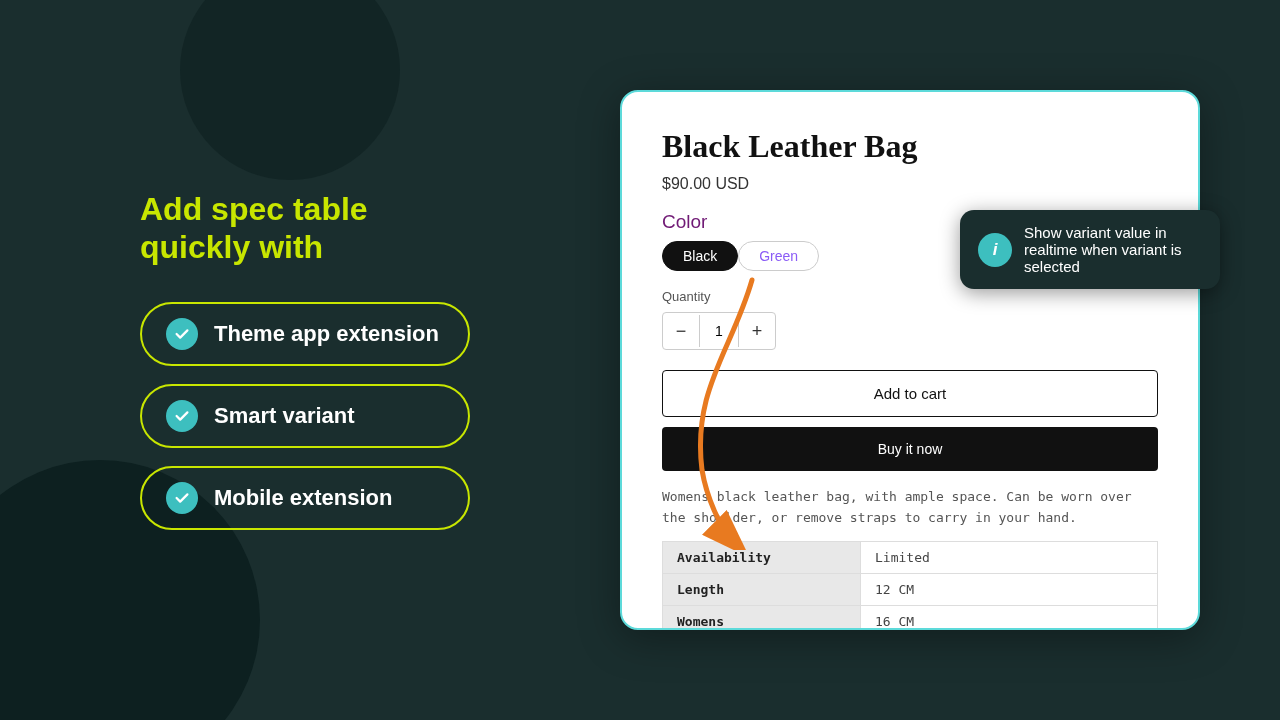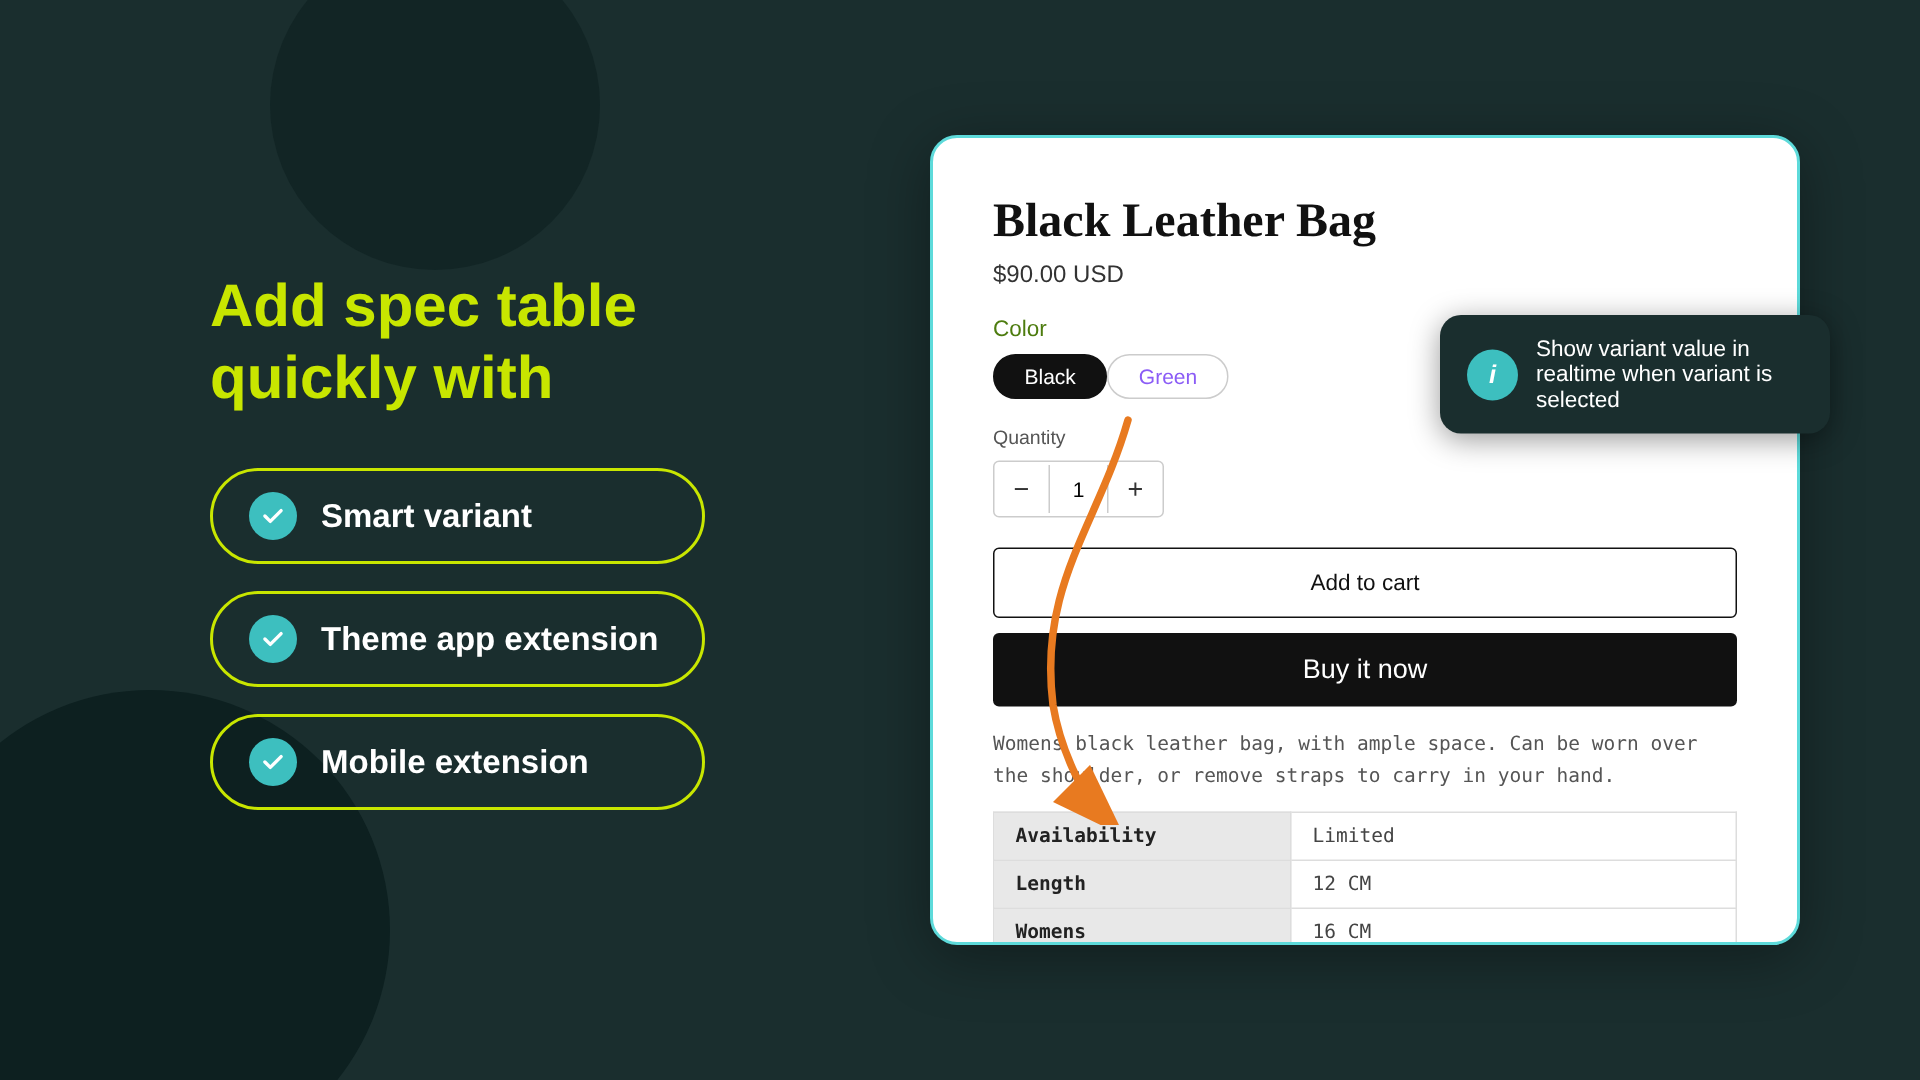--- a/index.html
+++ b/index.html
@@ -42,21 +42,21 @@
       top: 0;
       width: 520px;
       height: 720px;
       display: flex;
       flex-direction: column;
       justify-content: center;
       padding: 0 50px 0 140px;
     }
 
     .headline {
-      font-size: 40px;
+      font-size: 32px;
       font-weight: 700;
       color: #c8e600;
       line-height: 1.2;
       margin-bottom: 36px;
     }
 
     .feature-list {
       display: flex;
       flex-direction: column;
       gap: 18px;
@@ -118,22 +118,22 @@
       font-family: Georgia, serif;
     }
 
     .product-price {
       font-size: 16px;
       color: #333;
       margin-bottom: 18px;
     }
 
     .label {
-      font-size: 15px;
-      color: #4d7c0f;
+      font-size: 19px;
+      color: #701a75;
       margin-bottom: 8px;
     }
 
     .color-options {
       display: flex;
       gap: 0;
       margin-bottom: 18px;
     }
 
     .color-btn {
@@ -200,21 +200,21 @@
       margin-bottom: 10px;
       color: #111;
     }
 
     .buy-now-btn {
       width: 100%;
       padding: 14px;
       border: none;
       background: #111;
       color: #fff;
-      font-size: 18px;
+      font-size: 14px;
       cursor: pointer;
       border-radius: 4px;
       margin-bottom: 16px;
     }
 
     .product-description {
       font-size: 13px;
       color: #555;
       line-height: 1.6;
       margin-bottom: 12px;
@@ -300,30 +300,30 @@
   <div class="headline">Add spec table quickly with</div>
 
   <div class="feature-list">
 
     <div class="feature-item">
       <div class="check-icon">
         <svg viewBox="0 0 20 20" fill="none">
           <polyline points="4,10 8,14 16,6" stroke="#fff" stroke-width="2.5" stroke-linecap="round" stroke-linejoin="round"></polyline>
         </svg>
       </div>
-      <span class="feature-label">Smart variant</span>
+      <span class="feature-label">Theme app extension</span>
     </div>
 
     <div class="feature-item">
       <div class="check-icon">
         <svg viewBox="0 0 20 20" fill="none">
           <polyline points="4,10 8,14 16,6" stroke="#fff" stroke-width="2.5" stroke-linecap="round" stroke-linejoin="round"></polyline>
         </svg>
       </div>
-      <span class="feature-label">Theme app extension</span>
+      <span class="feature-label">Smart variant</span>
     </div>
 
     <div class="feature-item">
       <div class="check-icon">
         <svg viewBox="0 0 20 20" fill="none">
           <polyline points="4,10 8,14 16,6" stroke="#fff" stroke-width="2.5" stroke-linecap="round" stroke-linejoin="round"></polyline>
         </svg>
       </div>
       <span class="feature-label">Mobile extension</span>
     </div>

